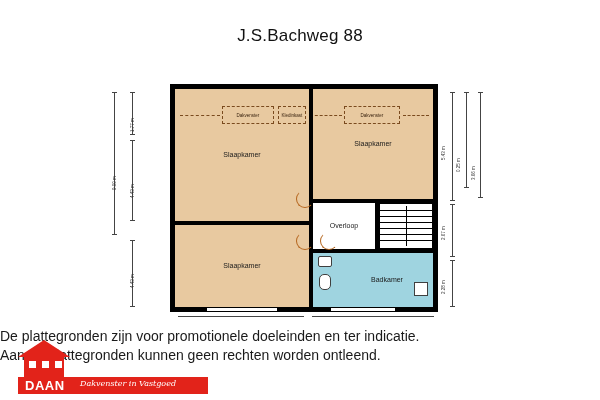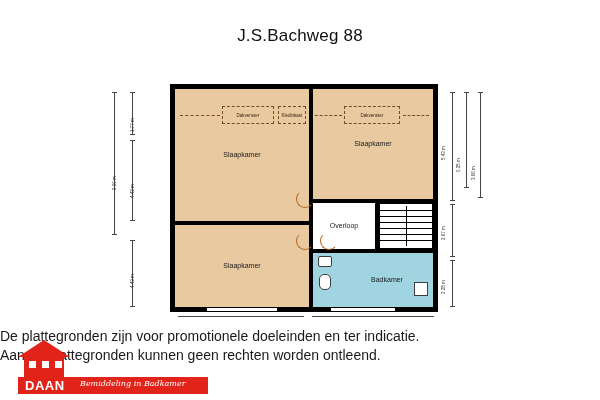--- a/index.html
+++ b/index.html
@@ -454,16 +454,16 @@
   </div>
 
   <div class="logo">
     <div class="logo-roof"></div>
     <div class="logo-house"></div>
     <div class="logo-win lw1"></div>
     <div class="logo-win lw2"></div>
     <div class="logo-win lw3"></div>
     <div class="logo-bar"></div>
     <div class="logo-daan">DAAN</div>
-    <div class="logo-tagline">Bemiddeling in Badkamer</div>
+    <div class="logo-tagline">Dakvenster in Vastgoed</div>
   </div>
 
 </div>
 
 </body></html>

